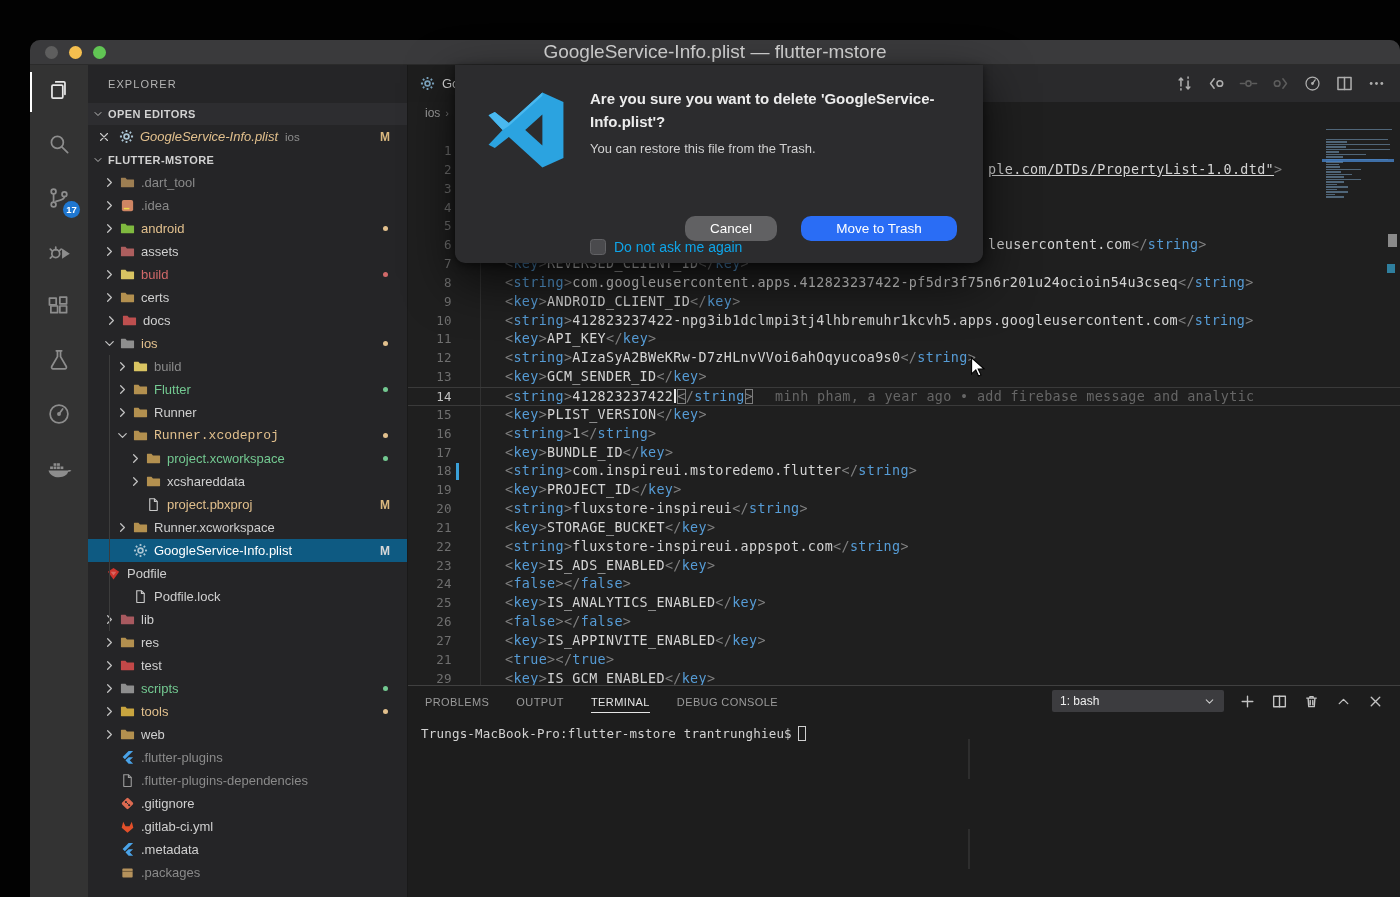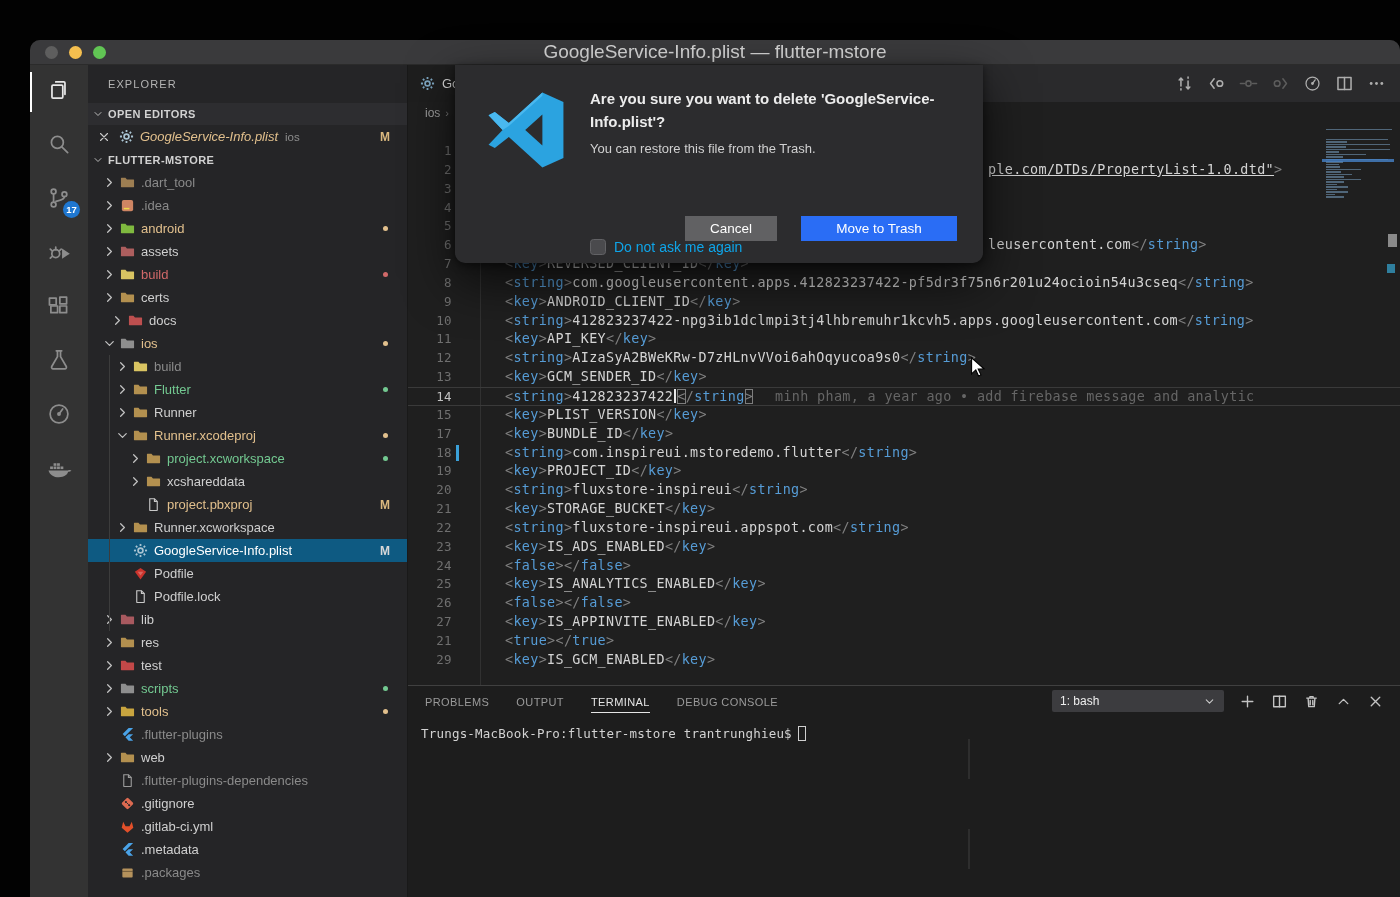--- a/index.html
+++ b/index.html
@@ -121,21 +121,21 @@
     box-shadow:0 18px 50px rgba(0,0,0,.65), 0 2px 8px rgba(0,0,0,.5); }
   .dlg-logo { position:absolute; left:32px; top:26px; width:78px; height:78px; }
   .dlg-text { position:absolute; left:135px; top:22px; width:375px; }
   .dlg-title { font-size:15px; font-weight:700; color:#ececec; line-height:23px; }
   .dlg-body { margin-top:8px; font-size:13px; color:#d0d0d0; }
   .dlg-check { position:absolute; left:135px; top:174px; display:flex; align-items:center; }
   .dlg-checkbox { width:16px; height:16px; background:#4a4a4d; border:1px solid #626265;
     border-radius:3.5px; margin-right:8px; }
   .dlg-checklabel { font-size:14px; color:#0ea5e9; }
   .dlg-buttons { position:absolute; right:26px; bottom:22px; display:flex; gap:24px; }
-  .btn { height:25px; border:none; border-radius:0; font-size:13.5px; color:#ffffff;
+  .btn { height:25px; border:none; border-radius:10px; font-size:13.5px; color:#ffffff;
     font-family:"Liberation Sans", sans-serif; cursor:pointer; }
   .btn.cancel { width:92px; background:#616163; }
   .btn.confirm { width:156px; background:#2a6df5; }
 
   .pointer { position:absolute; left:967px; top:356px; z-index:60; }
 </style>
 </head>
 <body>
 
 <div class="screen">
@@ -326,21 +326,21 @@
                   <path d="M6 4l4 4-4 4"></path>
                 </svg></span>
               <span class="fileicon" style="color: rgb(179, 144, 79);">
                 <svg viewBox="0 0 16 16">
                   <path fill="currentColor" d="M1.5 3h4.3l1.6 1.7h7.1c.3 0 .5.2.5.5v7.3c0 .3-.2.5-.5.5H1.5a.5.5 0 0 1-.5-.5V3.5c0-.3.2-.5.5-.5z"></path>
                 </svg>
               </span>
               <span style="color: rgb(207, 207, 207);">certs</span>
               <span class="spacer"></span>
             </div>
-            <div class="tree-row" style="padding-left: 22px;">
+            <div class="tree-row" style="padding-left: 16px;">
               <span class="tw-chev"><svg viewBox="0 0 16 16" fill="none" stroke="currentColor" stroke-width="1.3" stroke-linecap="round" stroke-linejoin="round">
                   <path d="M6 4l4 4-4 4"></path>
                 </svg></span>
               <span class="fileicon" style="color: rgb(189, 79, 79);">
                 <svg viewBox="0 0 16 16">
                   <path fill="currentColor" d="M1.5 3h4.3l1.6 1.7h7.1c.3 0 .5.2.5.5v7.3c0 .3-.2.5-.5.5H1.5a.5.5 0 0 1-.5-.5V3.5c0-.3.2-.5.5-.5z"></path>
                 </svg>
               </span>
               <span style="color: rgb(207, 207, 207);">docs</span>
               <span class="spacer"></span>
@@ -388,21 +388,21 @@
                   <path d="M6 4l4 4-4 4"></path>
                 </svg></span>
               <span class="fileicon" style="color: rgb(179, 144, 79);">
                 <svg viewBox="0 0 16 16">
                   <path fill="currentColor" d="M1.5 3h4.3l1.6 1.7h7.1c.3 0 .5.2.5.5v7.3c0 .3-.2.5-.5.5H1.5a.5.5 0 0 1-.5-.5V3.5c0-.3.2-.5.5-.5z"></path>
                 </svg>
               </span>
               <span style="color: rgb(207, 207, 207);">Runner</span>
               <span class="spacer"></span>
             </div>
-            <div class="tree-row" style="padding-left: 27px;">
+            <div class="tree-row" style="padding-left: 27px; font-family: Liberation Mono, monospace;">
               <span class="tw-chev"><svg viewBox="0 0 16 16" fill="none" stroke="currentColor" stroke-width="1.3" stroke-linecap="round" stroke-linejoin="round">
                   <path d="M4 6l4 4 4-4"></path>
                 </svg></span>
               <span class="fileicon" style="color: rgb(179, 144, 79);">
                 <svg viewBox="0 0 16 16">
                   <path fill="currentColor" d="M1.5 3h4.3l1.6 1.7h7.1c.3 0 .5.2.5.5v7.3c0 .3-.2.5-.5.5H1.5a.5.5 0 0 1-.5-.5V3.5c0-.3.2-.5.5-.5z"></path>
                 </svg>
               </span>
               <span style="color: rgb(226, 192, 141);">Runner.xcodeproj</span>
               <span class="spacer"></span>
@@ -475,21 +475,21 @@
                     <line x1="11.4" y1="11.4" x2="12.9" y2="12.9"></line>
                     <line x1="12.9" y1="3.1" x2="11.4" y2="4.6"></line>
                     <line x1="3.1" y1="12.9" x2="4.6" y2="11.4"></line>
                   </g>
                 </svg>
               </span>
               <span style="color: rgb(255, 255, 255);">GoogleService-Info.plist</span>
               <span class="spacer"></span>
               <span class="badge-m" style="color: rgb(216, 216, 216);">M</span>
             </div>
-            <div class="tree-row" style="padding-left: 27px;">
+            <div class="tree-row" style="">
               <span class="tw-chev empty"><svg viewBox="0 0 16 16" fill="none" stroke="currentColor" stroke-width="1.3" stroke-linecap="round" stroke-linejoin="round">
                   <path d="M6 4l4 4-4 4"></path>
                 </svg></span>
               <span class="fileicon" style="color: rgb(204, 52, 45);">
                 <svg viewBox="0 0 16 16">
                   <polygon fill="currentColor" points="8,2 14,6.2 8,14.5 2,6.2"></polygon>
                   <path d="M5 6.2h6L8 10z" fill="rgba(255,255,255,.25)"></path>
                 </svg>
               </span>
               <span style="color: rgb(207, 207, 207);">Podfile</span>
@@ -564,42 +564,42 @@
               <span class="fileicon" style="color: rgb(201, 165, 63);">
                 <svg viewBox="0 0 16 16">
                   <path fill="currentColor" d="M1.5 3h4.3l1.6 1.7h7.1c.3 0 .5.2.5.5v7.3c0 .3-.2.5-.5.5H1.5a.5.5 0 0 1-.5-.5V3.5c0-.3.2-.5.5-.5z"></path>
                 </svg>
               </span>
               <span style="color: rgb(226, 192, 141);">tools</span>
               <span class="spacer"></span>
               <span class="dot" style="background: rgb(226, 192, 141);"></span>
             </div>
             <div class="tree-row" style="padding-left: 14px;">
+              <span class="tw-chev"><svg viewBox="0 0 16 16" fill="none" stroke="currentColor" stroke-width="1.3" stroke-linecap="round" stroke-linejoin="round">
+                  <path d="M6 4l4 4-4 4"></path>
+                </svg></span>
+              <span class="fileicon" style="color: rgb(179, 144, 79);">
+                <svg viewBox="0 0 16 16">
+                  <path fill="currentColor" d="M1.5 3h4.3l1.6 1.7h7.1c.3 0 .5.2.5.5v7.3c0 .3-.2.5-.5.5H1.5a.5.5 0 0 1-.5-.5V3.5c0-.3.2-.5.5-.5z"></path>
+                </svg>
+              </span>
+              <span style="color: rgb(207, 207, 207);">web</span>
+              <span class="spacer"></span>
+            </div>
+            <div class="tree-row" style="padding-left: 14px;">
               <span class="tw-chev empty"><svg viewBox="0 0 16 16" fill="none" stroke="currentColor" stroke-width="1.3" stroke-linecap="round" stroke-linejoin="round">
                   <path d="M6 4l4 4-4 4"></path>
                 </svg></span>
               <span class="fileicon" style="color: rgb(74, 163, 232);">
                 <svg viewBox="0 0 16 16" fill="currentColor">
                   <polygon points="9.2,1 2.8,7.4 5.2,9.8 14,1"></polygon>
                   <polygon points="9.2,7.6 5.8,11 9.2,14.6 14,14.6 10.4,11 14,7.6"></polygon>
                 </svg>
               </span>
               <span style="color: rgb(138, 138, 138);">.flutter-plugins</span>
-              <span class="spacer"></span>
-            </div>
-            <div class="tree-row" style="padding-left: 14px;">
-              <span class="tw-chev"><svg viewBox="0 0 16 16" fill="none" stroke="currentColor" stroke-width="1.3" stroke-linecap="round" stroke-linejoin="round">
-                  <path d="M6 4l4 4-4 4"></path>
-                </svg></span>
-              <span class="fileicon" style="color: rgb(179, 144, 79);">
-                <svg viewBox="0 0 16 16">
-                  <path fill="currentColor" d="M1.5 3h4.3l1.6 1.7h7.1c.3 0 .5.2.5.5v7.3c0 .3-.2.5-.5.5H1.5a.5.5 0 0 1-.5-.5V3.5c0-.3.2-.5.5-.5z"></path>
-                </svg>
-              </span>
-              <span style="color: rgb(207, 207, 207);">web</span>
               <span class="spacer"></span>
             </div>
             <div class="tree-row" style="padding-left: 14px;">
               <span class="tw-chev empty"><svg viewBox="0 0 16 16" fill="none" stroke="currentColor" stroke-width="1.3" stroke-linecap="round" stroke-linejoin="round">
                   <path d="M6 4l4 4-4 4"></path>
                 </svg></span>
               <span class="fileicon" style="color: rgb(154, 154, 154);">
                 <svg viewBox="0 0 16 16" fill="none" stroke="currentColor" stroke-width="1.2">
                   <path d="M4 1.8h5l3 3V14a.4.4 0 0 1-.4.4H4.4A.4.4 0 0 1 4 14V1.8z"></path>
                   <path d="M9 1.8v3h3"></path>
@@ -734,20 +734,21 @@
               <div class="code-line"><div class="gutter">6</div><div class="lcontent" style="margin-left: 536px;"><span class="s-x">leusercontent.com</span><span class="s-p">&lt;/</span><span class="s-t">string</span><span class="s-p">&gt;</span></div></div>
               <div class="code-line"><div class="gutter">7</div><div class="lcontent"><span class="s-p">&lt;</span><span class="s-t">key</span><span class="s-p">&gt;</span><span class="s-x">REVERSED_CLIENT_ID</span><span class="s-p">&lt;/</span><span class="s-t">key</span><span class="s-p">&gt;</span></div></div>
               <div class="code-line"><div class="gutter">8</div><div class="lcontent"><span class="s-p">&lt;</span><span class="s-t">string</span><span class="s-p">&gt;</span><span class="s-x">com.googleusercontent.apps.412823237422-pf5dr3f75n6r201u24ocioin54u3cseq</span><span class="s-p">&lt;/</span><span class="s-t">string</span><span class="s-p">&gt;</span></div></div>
               <div class="code-line"><div class="gutter">9</div><div class="lcontent"><span class="s-p">&lt;</span><span class="s-t">key</span><span class="s-p">&gt;</span><span class="s-x">ANDROID_CLIENT_ID</span><span class="s-p">&lt;/</span><span class="s-t">key</span><span class="s-p">&gt;</span></div></div>
               <div class="code-line"><div class="gutter">10</div><div class="lcontent"><span class="s-p">&lt;</span><span class="s-t">string</span><span class="s-p">&gt;</span><span class="s-x">412823237422-npg3ib1dclmpi3tj4lhbremuhr1kcvh5.apps.googleusercontent.com</span><span class="s-p">&lt;/</span><span class="s-t">string</span><span class="s-p">&gt;</span></div></div>
               <div class="code-line"><div class="gutter">11</div><div class="lcontent"><span class="s-p">&lt;</span><span class="s-t">key</span><span class="s-p">&gt;</span><span class="s-x">API_KEY</span><span class="s-p">&lt;/</span><span class="s-t">key</span><span class="s-p">&gt;</span></div></div>
               <div class="code-line"><div class="gutter">12</div><div class="lcontent"><span class="s-p">&lt;</span><span class="s-t">string</span><span class="s-p">&gt;</span><span class="s-x">AIzaSyA2BWeKRw-D7zHLnvVVoi6ahOqyucoa9s0</span><span class="s-p">&lt;/</span><span class="s-t">string</span><span class="s-p">&gt;</span></div></div>
               <div class="code-line"><div class="gutter">13</div><div class="lcontent"><span class="s-p">&lt;</span><span class="s-t">key</span><span class="s-p">&gt;</span><span class="s-x">GCM_SENDER_ID</span><span class="s-p">&lt;/</span><span class="s-t">key</span><span class="s-p">&gt;</span></div></div>
               <div class="code-line current"><div class="gutter">14</div><div class="lcontent"><span class="s-p">&lt;</span><span class="s-t">string</span><span class="s-p">&gt;</span><span class="s-x">412823237422</span><span class="s-cur"></span><span class="s-pb">&lt;</span><span class="s-p">/</span><span class="s-t">string</span><span class="s-pb">&gt;</span><span class="s-blame">minh pham, a year ago • add firebase message and analytic</span></div></div>
               <div class="code-line"><div class="gutter">15</div><div class="lcontent"><span class="s-p">&lt;</span><span class="s-t">key</span><span class="s-p">&gt;</span><span class="s-x">PLIST_VERSION</span><span class="s-p">&lt;/</span><span class="s-t">key</span><span class="s-p">&gt;</span></div></div>
+              <div class="code-line"><div class="gutter">16</div><div class="lcontent"><span class="s-p">&lt;</span><span class="s-t">string</span><span class="s-p">&gt;</span><span class="s-x">1</span><span class="s-p">&lt;/</span><span class="s-t">string</span><span class="s-p">&gt;</span></div></div>
               <div class="code-line"><div class="gutter">17</div><div class="lcontent"><span class="s-p">&lt;</span><span class="s-t">key</span><span class="s-p">&gt;</span><span class="s-x">BUNDLE_ID</span><span class="s-p">&lt;/</span><span class="s-t">key</span><span class="s-p">&gt;</span></div></div>
               <div class="code-line"><div class="gutter">18</div><div class="gut-mod"></div><div class="lcontent"><span class="s-p">&lt;</span><span class="s-t">string</span><span class="s-p">&gt;</span><span class="s-x">com.inspireui.mstoredemo.flutter</span><span class="s-p">&lt;/</span><span class="s-t">string</span><span class="s-p">&gt;</span></div></div>
               <div class="code-line"><div class="gutter">19</div><div class="lcontent"><span class="s-p">&lt;</span><span class="s-t">key</span><span class="s-p">&gt;</span><span class="s-x">PROJECT_ID</span><span class="s-p">&lt;/</span><span class="s-t">key</span><span class="s-p">&gt;</span></div></div>
               <div class="code-line"><div class="gutter">20</div><div class="lcontent"><span class="s-p">&lt;</span><span class="s-t">string</span><span class="s-p">&gt;</span><span class="s-x">fluxstore-inspireui</span><span class="s-p">&lt;/</span><span class="s-t">string</span><span class="s-p">&gt;</span></div></div>
               <div class="code-line"><div class="gutter">21</div><div class="lcontent"><span class="s-p">&lt;</span><span class="s-t">key</span><span class="s-p">&gt;</span><span class="s-x">STORAGE_BUCKET</span><span class="s-p">&lt;/</span><span class="s-t">key</span><span class="s-p">&gt;</span></div></div>
               <div class="code-line"><div class="gutter">22</div><div class="lcontent"><span class="s-p">&lt;</span><span class="s-t">string</span><span class="s-p">&gt;</span><span class="s-x">fluxstore-inspireui.appspot.com</span><span class="s-p">&lt;/</span><span class="s-t">string</span><span class="s-p">&gt;</span></div></div>
               <div class="code-line"><div class="gutter">23</div><div class="lcontent"><span class="s-p">&lt;</span><span class="s-t">key</span><span class="s-p">&gt;</span><span class="s-x">IS_ADS_ENABLED</span><span class="s-p">&lt;/</span><span class="s-t">key</span><span class="s-p">&gt;</span></div></div>
               <div class="code-line"><div class="gutter">24</div><div class="lcontent"><span class="s-p">&lt;</span><span class="s-t">false</span><span class="s-p">&gt;&lt;/</span><span class="s-t">false</span><span class="s-p">&gt;</span></div></div>
               <div class="code-line"><div class="gutter">25</div><div class="lcontent"><span class="s-p">&lt;</span><span class="s-t">key</span><span class="s-p">&gt;</span><span class="s-x">IS_ANALYTICS_ENABLED</span><span class="s-p">&lt;/</span><span class="s-t">key</span><span class="s-p">&gt;</span></div></div>
               <div class="code-line"><div class="gutter">26</div><div class="lcontent"><span class="s-p">&lt;</span><span class="s-t">false</span><span class="s-p">&gt;&lt;/</span><span class="s-t">false</span><span class="s-p">&gt;</span></div></div>

